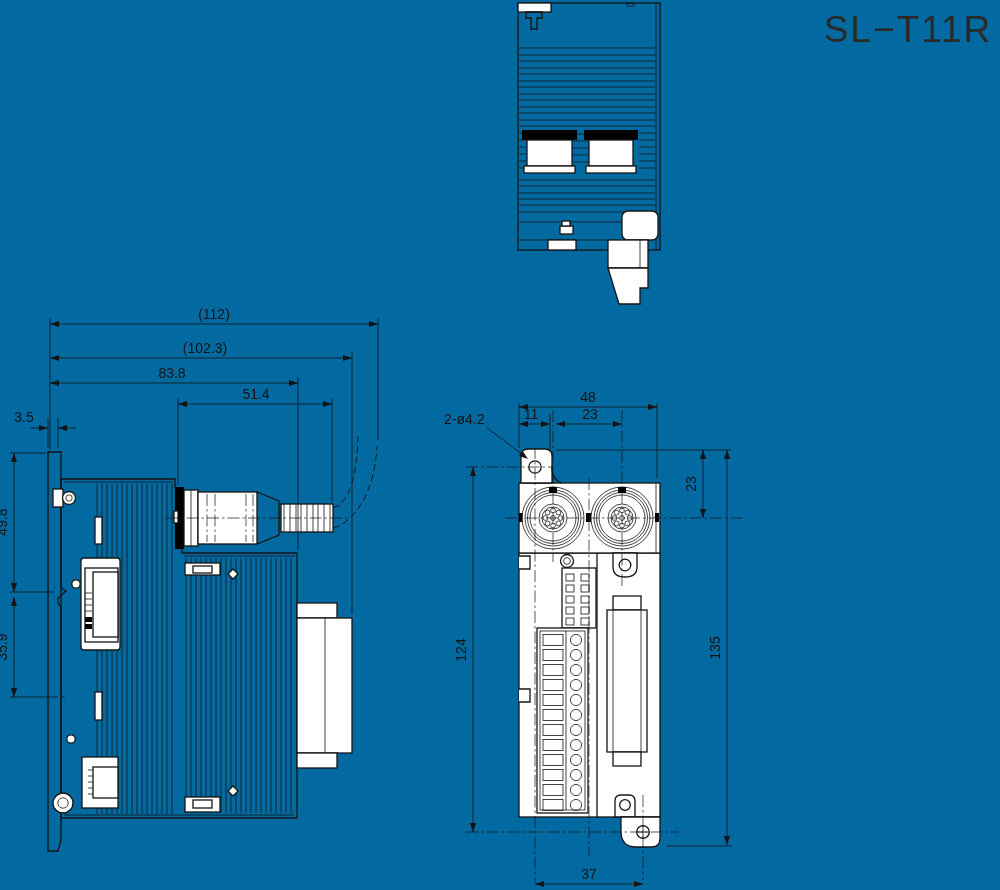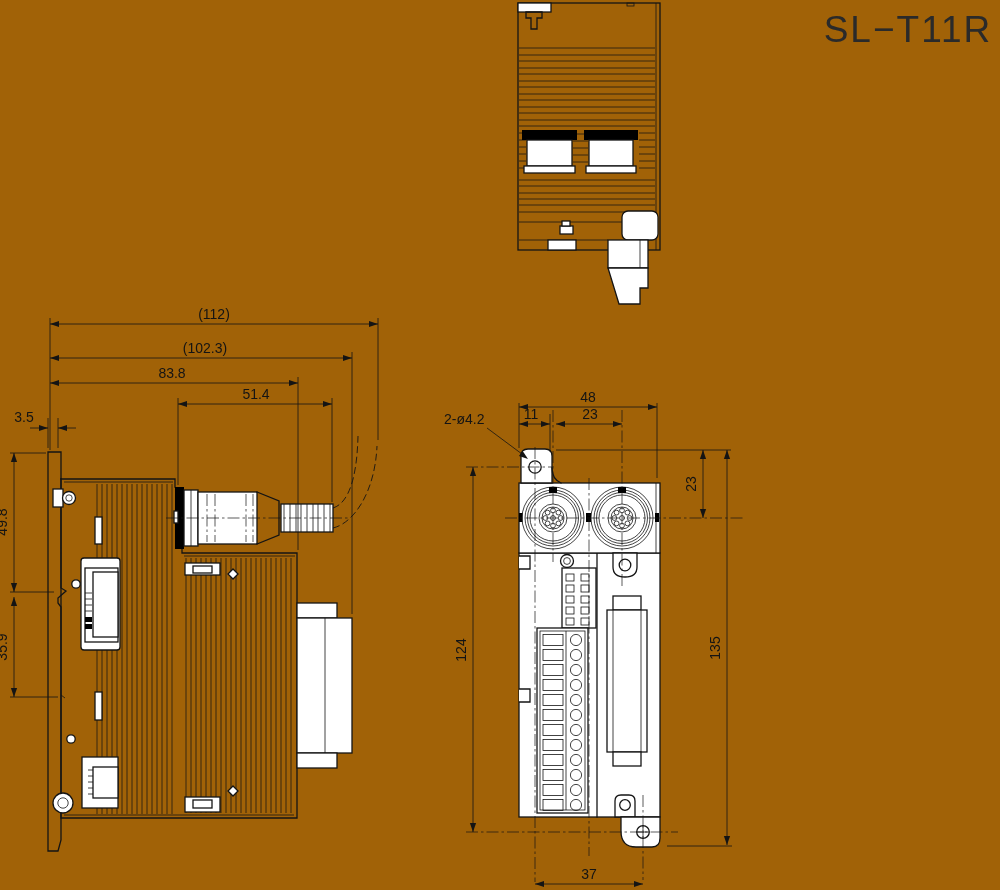--- a/index.html
+++ b/index.html
@@ -1,16 +1,16 @@
 <!DOCTYPE html>
 <html><head>
 <meta charset="utf-8">
 <style>
   html,body{margin:0;padding:0;background:#ffffff;}
-  .page{position:relative;width:1000px;height:890px;background:#a16207;overflow:hidden;}
+  .page{position:relative;width:1000px;height:890px;background:#0369a1;overflow:hidden;}
   svg{display:block;}
   
   .o  {fill:none;stroke:#141414;stroke-width:1.3;stroke-linejoin:miter;stroke-linecap:square;}
   .of {fill:#ffffff;stroke:#141414;stroke-width:1.3;stroke-linejoin:miter;}
   .t  {fill:none;stroke:#141414;stroke-width:0.8;}          
   .f  {fill:none;stroke:#141414;stroke-width:0.75;}         
   .d  {fill:none;stroke:#141414;stroke-width:0.8;}          
   .cl {fill:none;stroke:#141414;stroke-width:0.7;stroke-dasharray:12 3 2.5 3;} 
   .ds {fill:none;stroke:#141414;stroke-width:0.9;stroke-dasharray:7 3.5;}      
   .blk{fill:#000000;stroke:none;}

